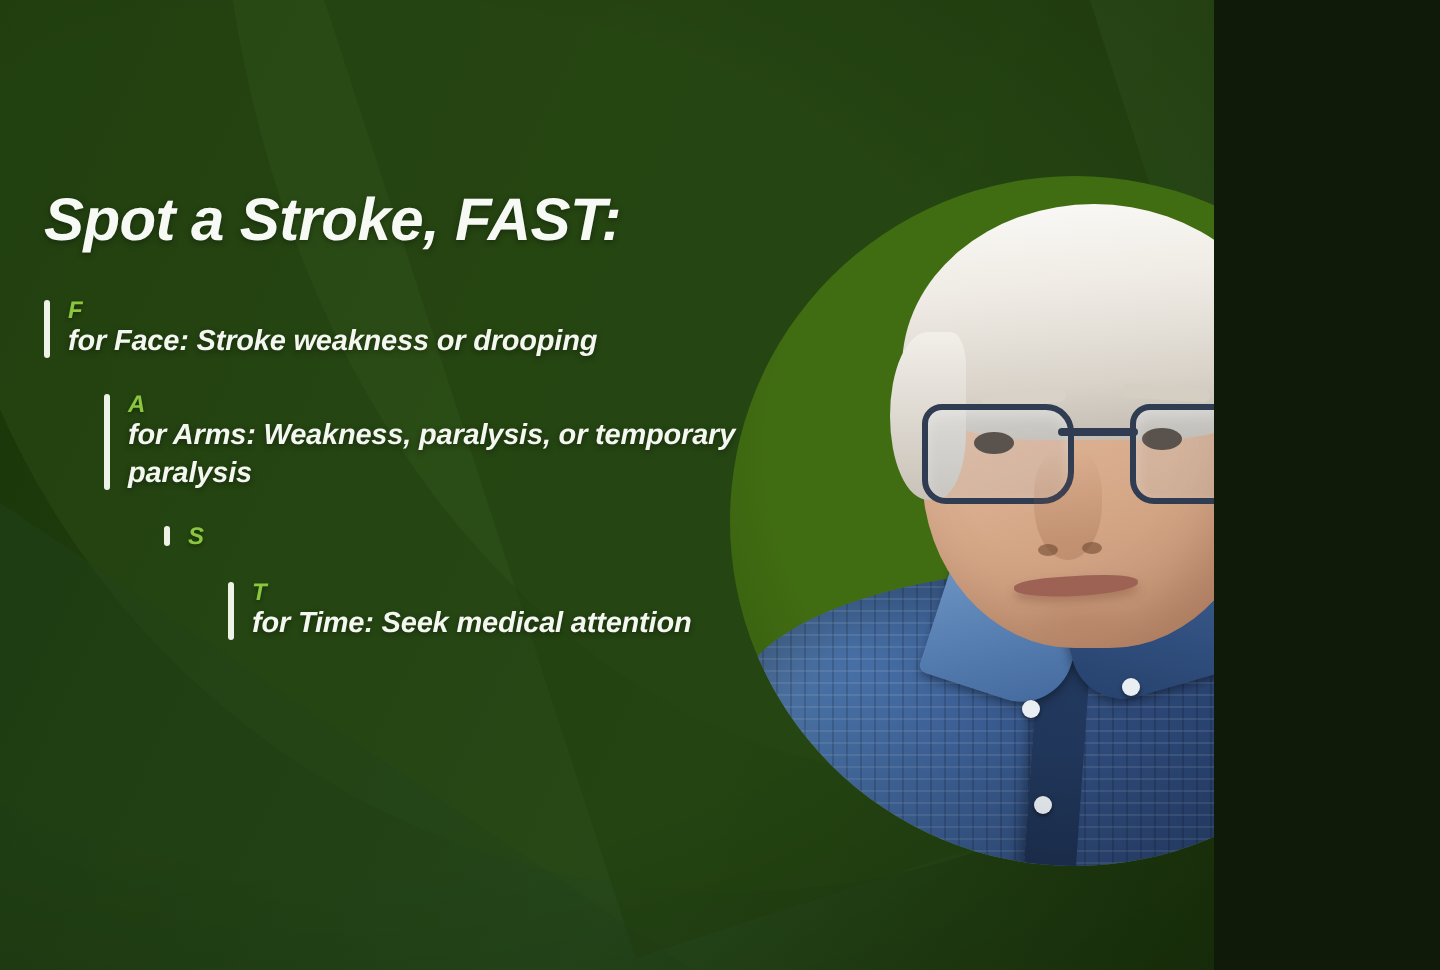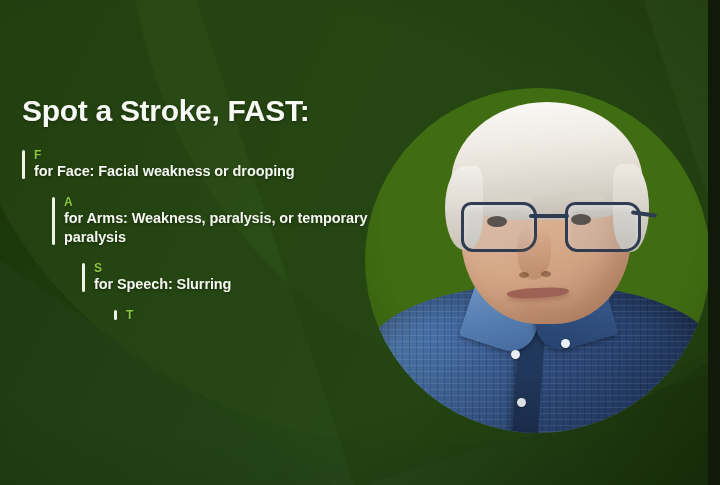--- a/index.html
+++ b/index.html
@@ -6,24 +6,25 @@
     margin: 0;
     padding: 0;
     background: #0f1a09;
   }
   body {
     font-family: "Liberation Sans", sans-serif;
   }
 
   #infographic {
     position: relative;
-    width: 708px;
+    width: 607px;
     height: 485px;
     overflow: hidden;
     background: #1d3a0d;
+    font-style: italic;
   }
 
   
   .bg-base {
     position: absolute;
     inset: 0;
     background:
       radial-gradient(120% 95% at 72% 18%, #2c4d18 0%, #28461४ 1%, #254112 42%, #1d380c 72%, #17300a 100%);
     background-color: #1e3a0e;
   }
@@ -401,34 +402,34 @@
     <div class="ph-shadow-circle"></div>
   </div>
 
   <div class="title">Spot a Stroke, FAST:</div>
 
   <div class="fast-list">
 
     <div class="fast-item i-f">
       <div class="rule"></div>
       <div class="fast-letter">F</div>
-      <div class="fast-text">for Face: Facial weakness or drooping</div>
+      <div class="fast-text">for Face: Stroke weakness or drooping</div>
     </div>
 
     <div class="fast-item i-a">
       <div class="rule"></div>
       <div class="fast-letter">A</div>
       <div class="fast-text">for Arms: Weakness, paralysis, or temporary paralysis</div>
     </div>
 
     <div class="fast-item i-s">
       <div class="rule"></div>
       <div class="fast-letter">S</div>
-      <div class="fast-text">for Speech: Slurring</div>
     </div>
 
     <div class="fast-item i-t">
       <div class="rule"></div>
       <div class="fast-letter">T</div>
+      <div class="fast-text">for Time: Seek medical attention</div>
     </div>
 
   </div>
 </div>
 
 </body></html>

